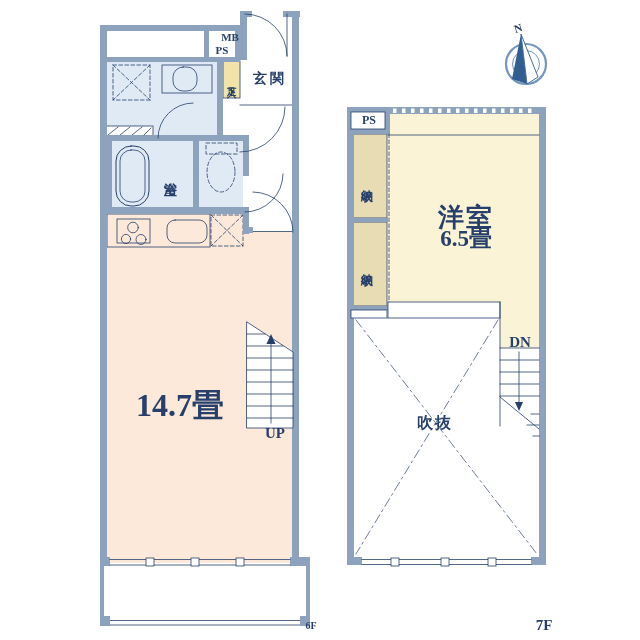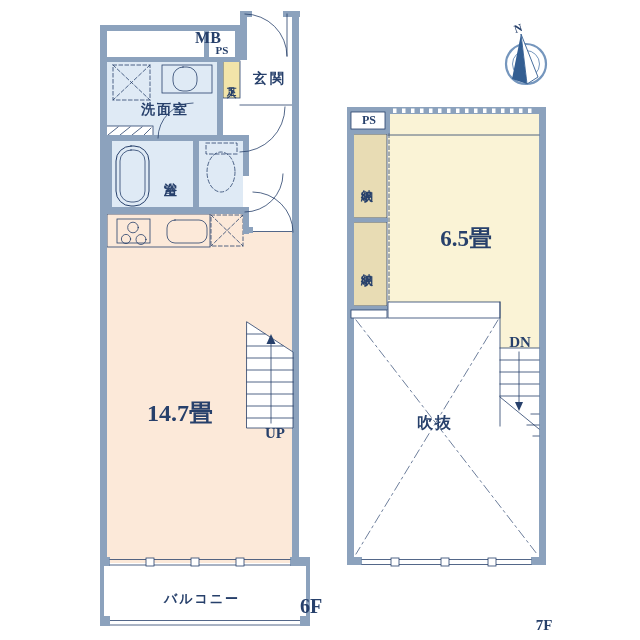--- a/index.html
+++ b/index.html
@@ -214,33 +214,32 @@
   </g>
 
   <g>
     <circle cx="526" cy="64" r="20" fill="none" stroke="var(--compass,#7596bd)" stroke-width="2.2"></circle>
     <circle cx="526" cy="64" r="13.5" fill="none" stroke="var(--compass,#7596bd)" stroke-width="1"></circle>
     <polygon points="521,34 527,84 512,79" fill="var(--compass-dark,#335e92)"></polygon>
     <polygon points="521,34 527,84 538,77" fill="#fff" stroke="var(--compass-dark,#335e92)" stroke-width="0.9"></polygon>
   </g>
 </svg>
 
-  <div class="lbl" style="left:194px;top:31px;width:28px;height:13px;font-size:16px">MB</div>
+  <div class="lbl" style="left:216px;top:31px;width:28px;height:13px;font-size:11px">MB</div>
   <div class="lbl" style="left:208px;top:44px;width:28px;height:13px;font-size:11px">PS</div>
   <div class="lbl" style="left:244px;top:70px;width:52px;height:17px;font-size:14px;letter-spacing:3px">玄関</div>
   <div class="lbl v" style="left:222px;top:61px;width:18px;height:37px;font-size:9.5px">下足入</div>
-  <div class="lbl" style="left:117px;top:101px;width:96px;height:18px;font-size:14px;letter-spacing:2px">洗面室</div>
   <div class="lbl v" style="left:162px;top:153px;width:17px;height:37px;font-size:13px">浴室</div>
-  <div class="lbl" style="left:112px;top:400px;width:136px;height:26px;font-size:24px">14.7畳</div>
+  <div class="lbl" style="left:112px;top:392px;width:136px;height:26px;font-size:32px">14.7畳</div>
   <div class="lbl" style="left:255px;top:426px;width:40px;height:15px;font-size:15px">UP</div>
-  <div class="lbl" style="left:142px;top:590px;width:120px;height:16px;font-size:13px;letter-spacing:2px">バルコニー</div>
-  <div class="lbl" style="left:295px;top:597px;width:32px;height:18px;font-size:20px">6F</div>
+  <div class="lbl" style="left:295px;top:617px;width:32px;height:18px;font-size:10px">6F</div>
 
   <div class="lbl" style="left:352px;top:112px;width:34px;height:16px;font-size:12px">PS</div>
   <div class="lbl v" style="left:358px;top:158px;width:18px;height:44px;font-size:12px">収納</div>
   <div class="lbl v" style="left:358px;top:242px;width:18px;height:44px;font-size:12px">収納</div>
+  <div class="lbl" style="left:396px;top:204px;width:140px;height:28px;font-size:26px;letter-spacing:2px">洋室</div>
   <div class="lbl" style="left:396px;top:225px;width:140px;height:26px;font-size:23px">6.5畳</div>
   <div class="lbl" style="left:502px;top:335px;width:36px;height:15px;font-size:15px">DN</div>
   <div class="lbl" style="left:400px;top:414px;width:70px;height:18px;font-size:16px;letter-spacing:2px">吹抜</div>
   <div class="lbl" style="left:528px;top:616px;width:32px;height:18px;font-size:15px">7F</div>
 
   <div class="lbl" style="left:508px;top:21px;width:20px;height:14px;font-size:11px;transform:rotate(-18deg)">N</div>
 </div>
 
 </body></html>

